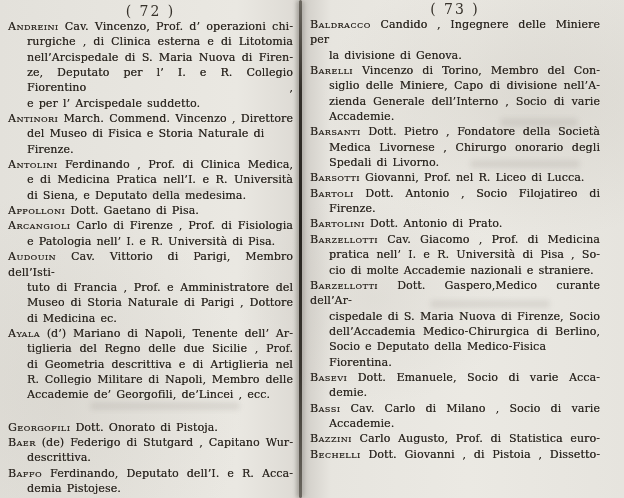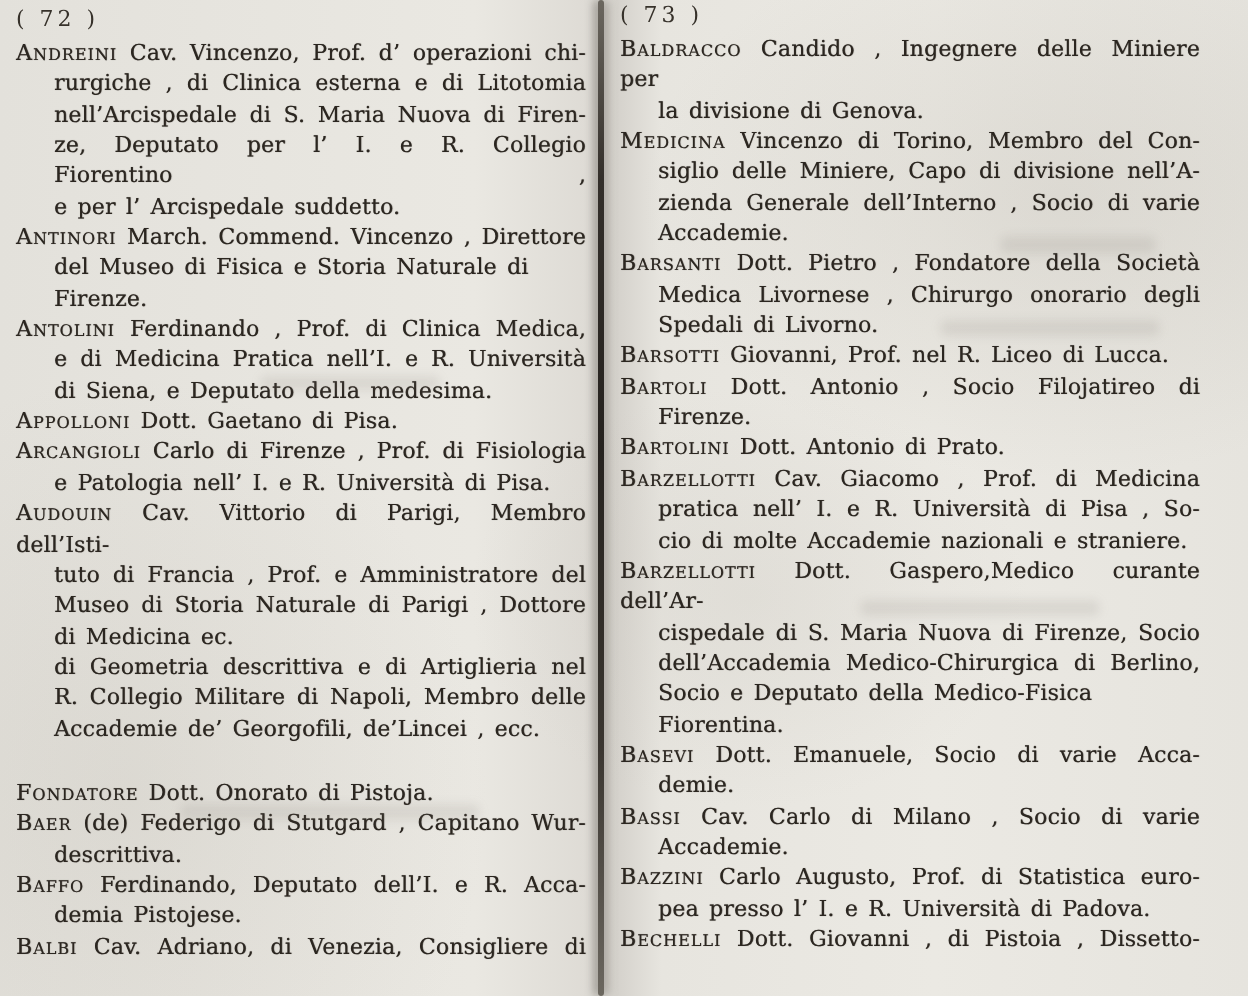--- a/index.html
+++ b/index.html
@@ -27,21 +27,22 @@
     box-shadow: -2px 0 4px rgba(90,85,78,0.55), 2px 0 5px rgba(90,85,78,0.5);
     border-radius: 2px;
   }
   .page {
     position: absolute; top: 0; height: 498px;
     box-sizing: border-box;
   }
   .page-left  { left: 0;   width: 299px; padding: 3px 6px 0 8px; }
   .page-right { left: 290px; width: 316px; padding: 1px 6px 0 20px; }
   .page-number {
-    font-size: 11px;
+    text-align: center;
+    font-size: 14px;
     letter-spacing: 2px;
     height: 16px;
     color: #36312a;
   }
   .line {
     font-size: 11px;
     line-height: 15.35px;
     letter-spacing: 0.1px;
     word-spacing: 1.5px;
     text-shadow: 0.2px 0.2px 0.35px rgba(43, 37, 31, 0.7);
@@ -91,26 +92,28 @@
           <div class="line first just"><span class="surname">Arcangioli</span> Carlo di Firenze , Prof. di Fisiologia</div>
           <div class="line cont">e Patologia nell’ I. e R. Università di Pisa.</div>
         </div>
         <div class="entry">
           <div class="line first just"><span class="surname">Audouin</span> Cav. Vittorio di Parigi, Membro dell’Isti-</div>
           <div class="line cont just">tuto di Francia , Prof. e Amministratore del</div>
           <div class="line cont just">Museo di Storia Naturale di Parigi , Dottore</div>
           <div class="line cont">di Medicina ec.</div>
         </div>
         <div class="entry">
+          <div class="line first just"><span class="surname">Ayala</span> (d’) Mariano di Napoli, Tenente dell’ Ar-</div>
+          <div class="line cont just">tiglieria del Regno delle due Sicilie , Prof.</div>
           <div class="line cont just">di Geometria descrittiva e di Artiglieria nel</div>
           <div class="line cont just">R. Collegio Militare di Napoli, Membro delle</div>
           <div class="line cont">Accademie de’ Georgofili, de’Lincei , ecc.</div>
         </div>
         <div class="entry gap-before">
-          <div class="line first"><span class="surname">Fondatore</span> Dott. Onorato di Pistoja.</div>
+          <div class="line first"><span class="surname">Georgofili</span> Dott. Onorato di Pistoja.</div>
         </div>
         <div class="entry">
           <div class="line first just"><span class="surname">Baer</span> (de) Federigo di Stutgard , Capitano Wur-</div>
           <div class="line cont">descrittiva.</div>
         </div>
         <div class="entry">
           <div class="line first just"><span class="surname">Baffo</span> Ferdinando, Deputato dell’I. e R. Acca-</div>
           <div class="line cont">demia Pistojese.</div>
         </div>
         <div class="entry">
@@ -122,21 +125,21 @@
   <div class="gutter"></div>
 
   <div class="page page-right">
     <div class="page-number">( 73 )</div>
     <div class="entries" id="entries-right">
         <div class="entry">
           <div class="line first just"><span class="surname">Baldracco</span> Candido , Ingegnere delle Miniere per</div>
           <div class="line cont">la divisione di Genova.</div>
         </div>
         <div class="entry">
-          <div class="line first just"><span class="surname">Medicina</span> Vincenzo di Torino, Membro del Con-</div>
+          <div class="line first just"><span class="surname">Barelli</span> Vincenzo di Torino, Membro del Con-</div>
           <div class="line cont just">siglio delle Miniere, Capo di divisione nell’A-</div>
           <div class="line cont just">zienda Generale dell’Interno , Socio di varie</div>
           <div class="line cont">Accademie.</div>
         </div>
         <div class="entry">
           <div class="line first just"><span class="surname">Barsanti</span> Dott. Pietro , Fondatore della Società</div>
           <div class="line cont just">Medica Livornese , Chirurgo onorario degli</div>
           <div class="line cont">Spedali di Livorno.</div>
         </div>
         <div class="entry">
@@ -163,21 +166,20 @@
         <div class="entry">
           <div class="line first just"><span class="surname">Basevi</span> Dott. Emanuele, Socio di varie Acca-</div>
           <div class="line cont">demie.</div>
         </div>
         <div class="entry">
           <div class="line first just"><span class="surname">Bassi</span> Cav. Carlo di Milano , Socio di varie</div>
           <div class="line cont">Accademie.</div>
         </div>
         <div class="entry">
           <div class="line first just"><span class="surname">Bazzini</span> Carlo Augusto, Prof. di Statistica euro-</div>
-          <div class="line cont">pea presso l’ I. e R. Università di Padova.</div>
         </div>
         <div class="entry">
           <div class="line first just"><span class="surname">Bechelli</span> Dott. Giovanni , di Pistoia , Dissetto-</div>
         </div>
       </div>
   </div>
 
   <div class="artifact" style="left:500px; top:118px; width:78px; height:9px;"></div>
   <div class="artifact" style="left:470px; top:160px; width:110px; height:8px;"></div>
   <div class="artifact" style="left:130px; top:188px; width:90px; height:7px;"></div>

